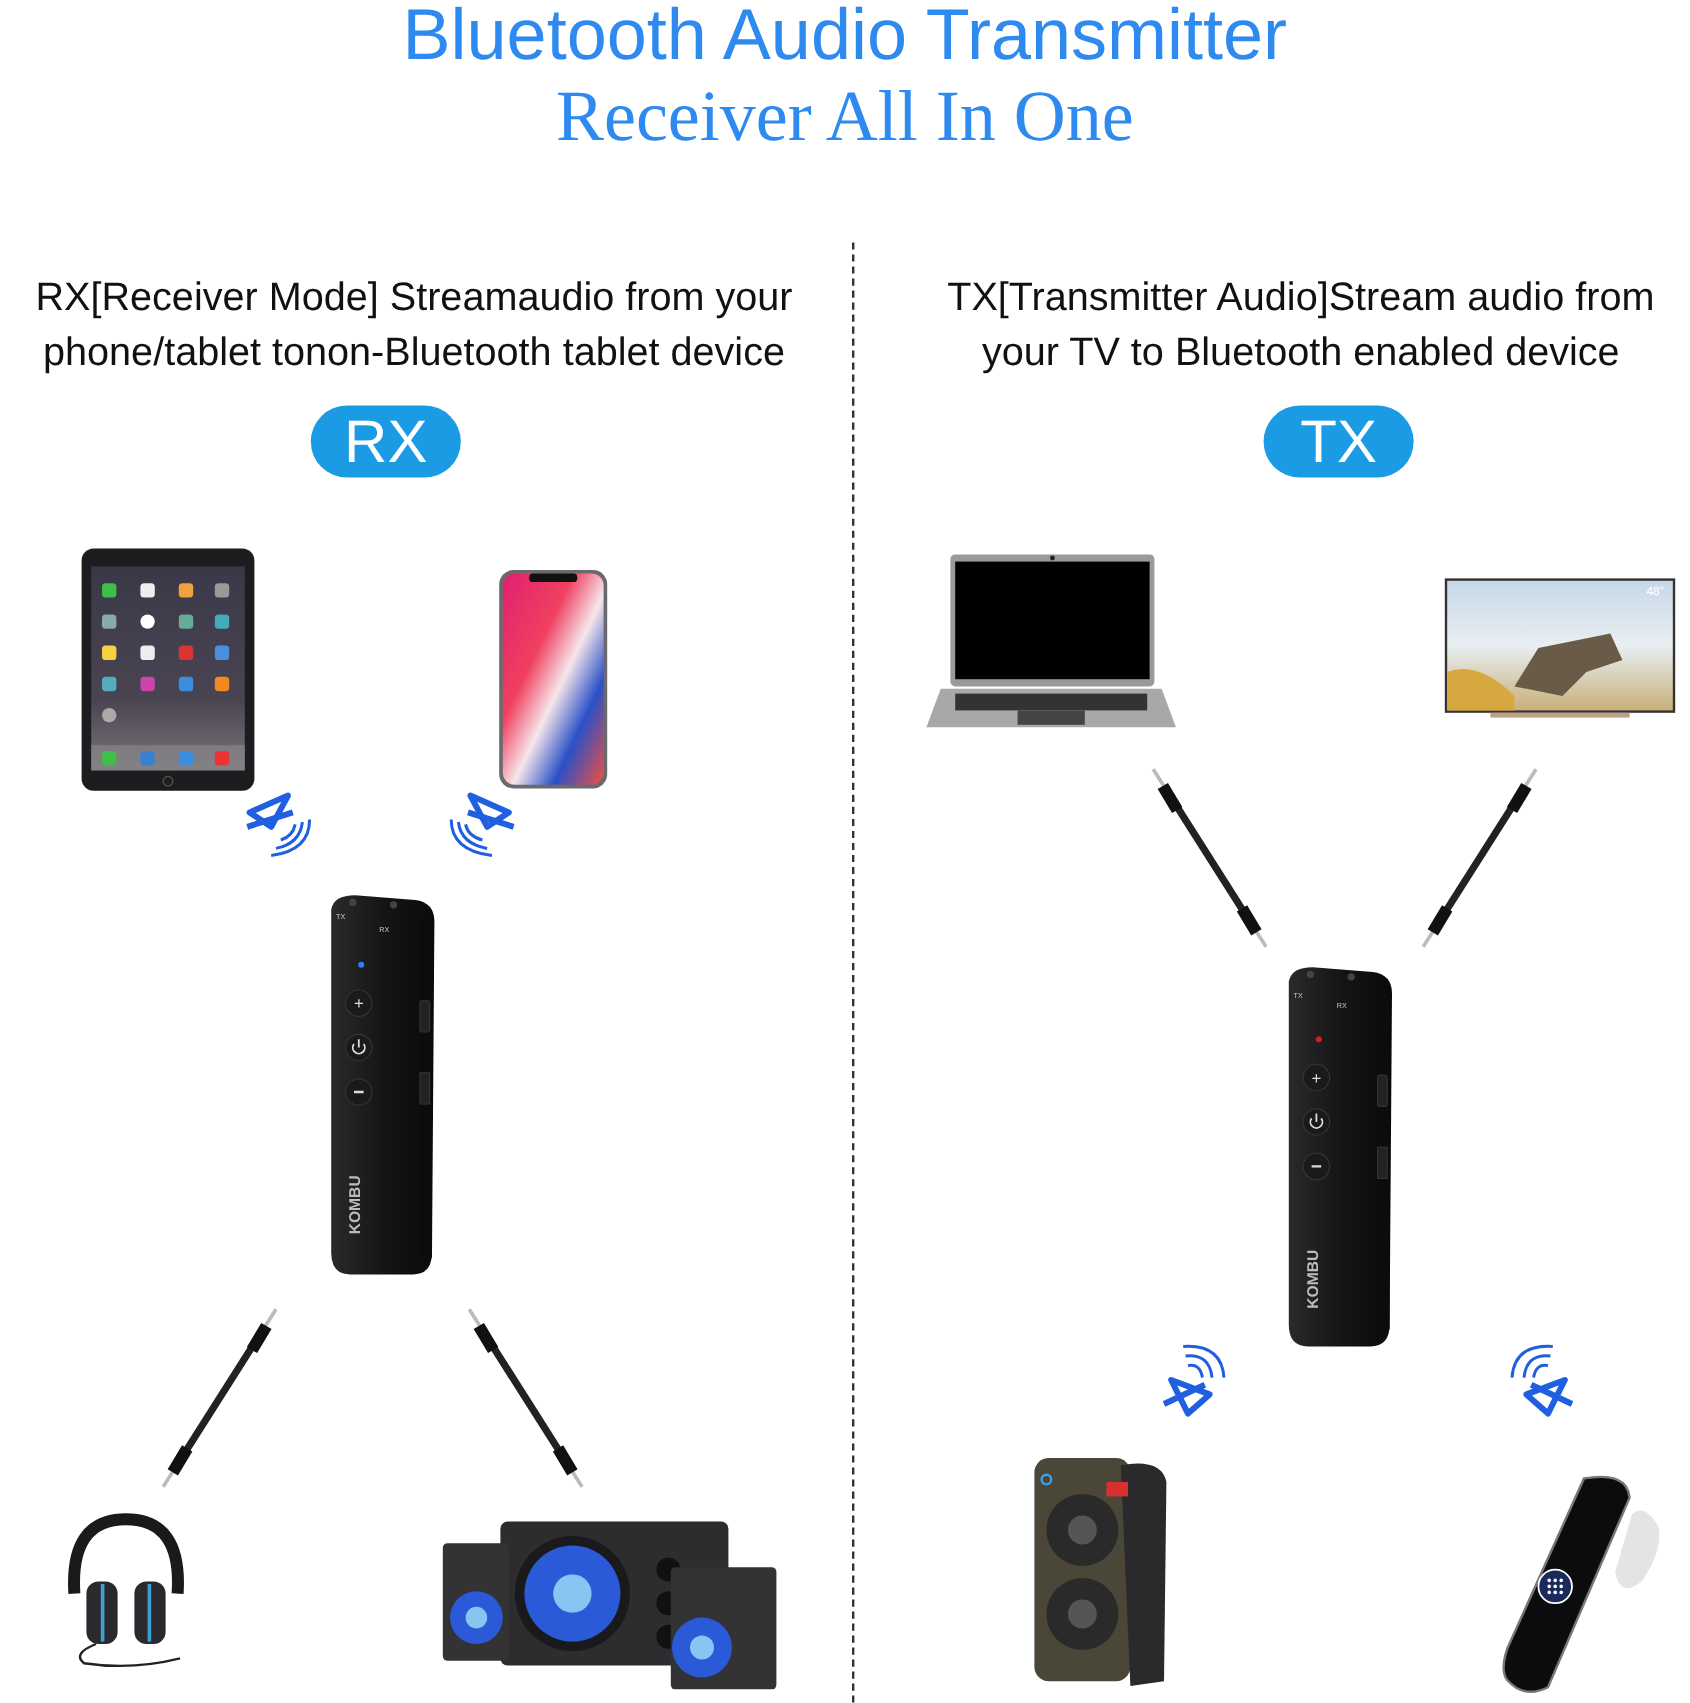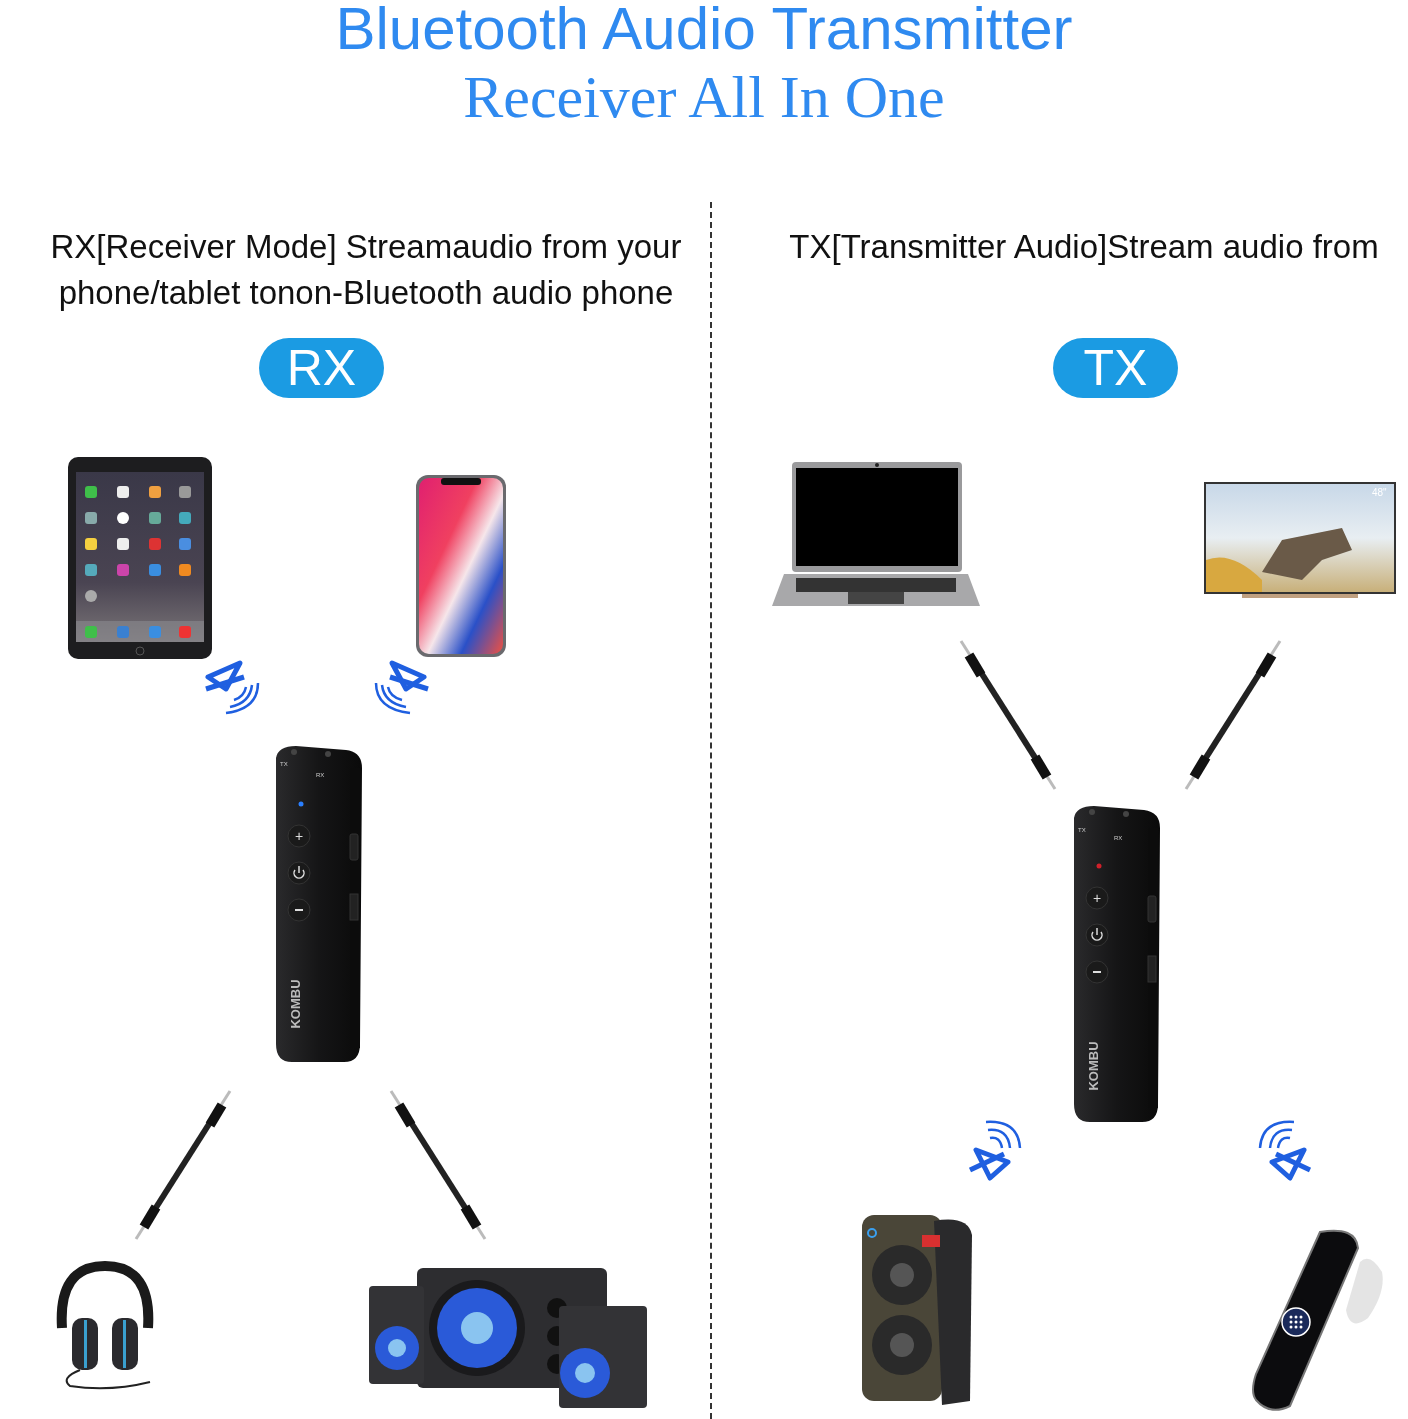--- a/index.html
+++ b/index.html
@@ -3,43 +3,44 @@
   <meta charset="utf-8">
   <style>
     html, body { margin:0; padding:0; background:#ffffff; }
     body { width:1408px; height:1419px; position:relative; overflow:hidden; font-family:"Liberation Sans", sans-serif; }
     .abs { position:absolute; }
     .title { left:0; width:1408px; text-align:center; color:#2f8af0; font-size:60px; line-height:68px; letter-spacing:0px; }
     .title.l1 { top:-5px; }
     .title.l2 { top:63px;font-family:Liberation Serif, serif; }
     .divider { left:710px; top:202px; width:0; height:1217px; border-left:2px dashed #333; }
     .desc { color:#111; font-size:33px; line-height:46px; text-align:center; }
-    .desc.rx { left:0; width:690px; top:224px;padding-left:21px; }
+    .desc.rx { left:0; width:690px; top:224px; }
     .desc.tx { left:760px; width:648px; top:224px; }
     .pill { background:#1b9be3; color:#fff; border-radius:30px; font-size:50px; line-height:60px; text-align:center; height:60px; }
     .pill.rx { left:259px; top:338px; width:125px; }
     .pill.tx { left:1053px; top:338px; width:125px; }
     svg { display:block; }
   </style>
 </head>
 <body>
 
 <div class="abs title l1">Bluetooth Audio Transmitter</div>
 <div class="abs title l2">Receiver All In One</div>
 
 <div class="abs divider"></div>
 
 <div class="abs desc rx">
   <div>RX[Receiver Mode] Streamaudio from your</div>
-  <div>phone/tablet tonon-Bluetooth audio phone</div>
+  <div>phone/tablet tonon-Bluetooth tablet device</div>
 </div>
 <div class="abs pill rx">RX</div>
 
 <div class="abs desc tx">
   <div>TX[Transmitter Audio]Stream audio from</div>
+  <div>your TV to Bluetooth enabled device</div>
 </div>
 <div class="abs pill tx">TX</div>
 
 <div class="abs" style="left:67px;top:456px;">
   <svg width="146" height="204" viewBox="0 0 146 204">
     <rect x="1" y="1" width="144" height="202" rx="10" fill="#1d1d1f"></rect>
     <defs>
         <linearGradient id="ipadbg" x1="0" y1="0" x2="0" y2="1">
       <stop offset="0" stop-color="#3a3848"></stop>
           <stop offset="0.65" stop-color="#4a4452"></stop>

